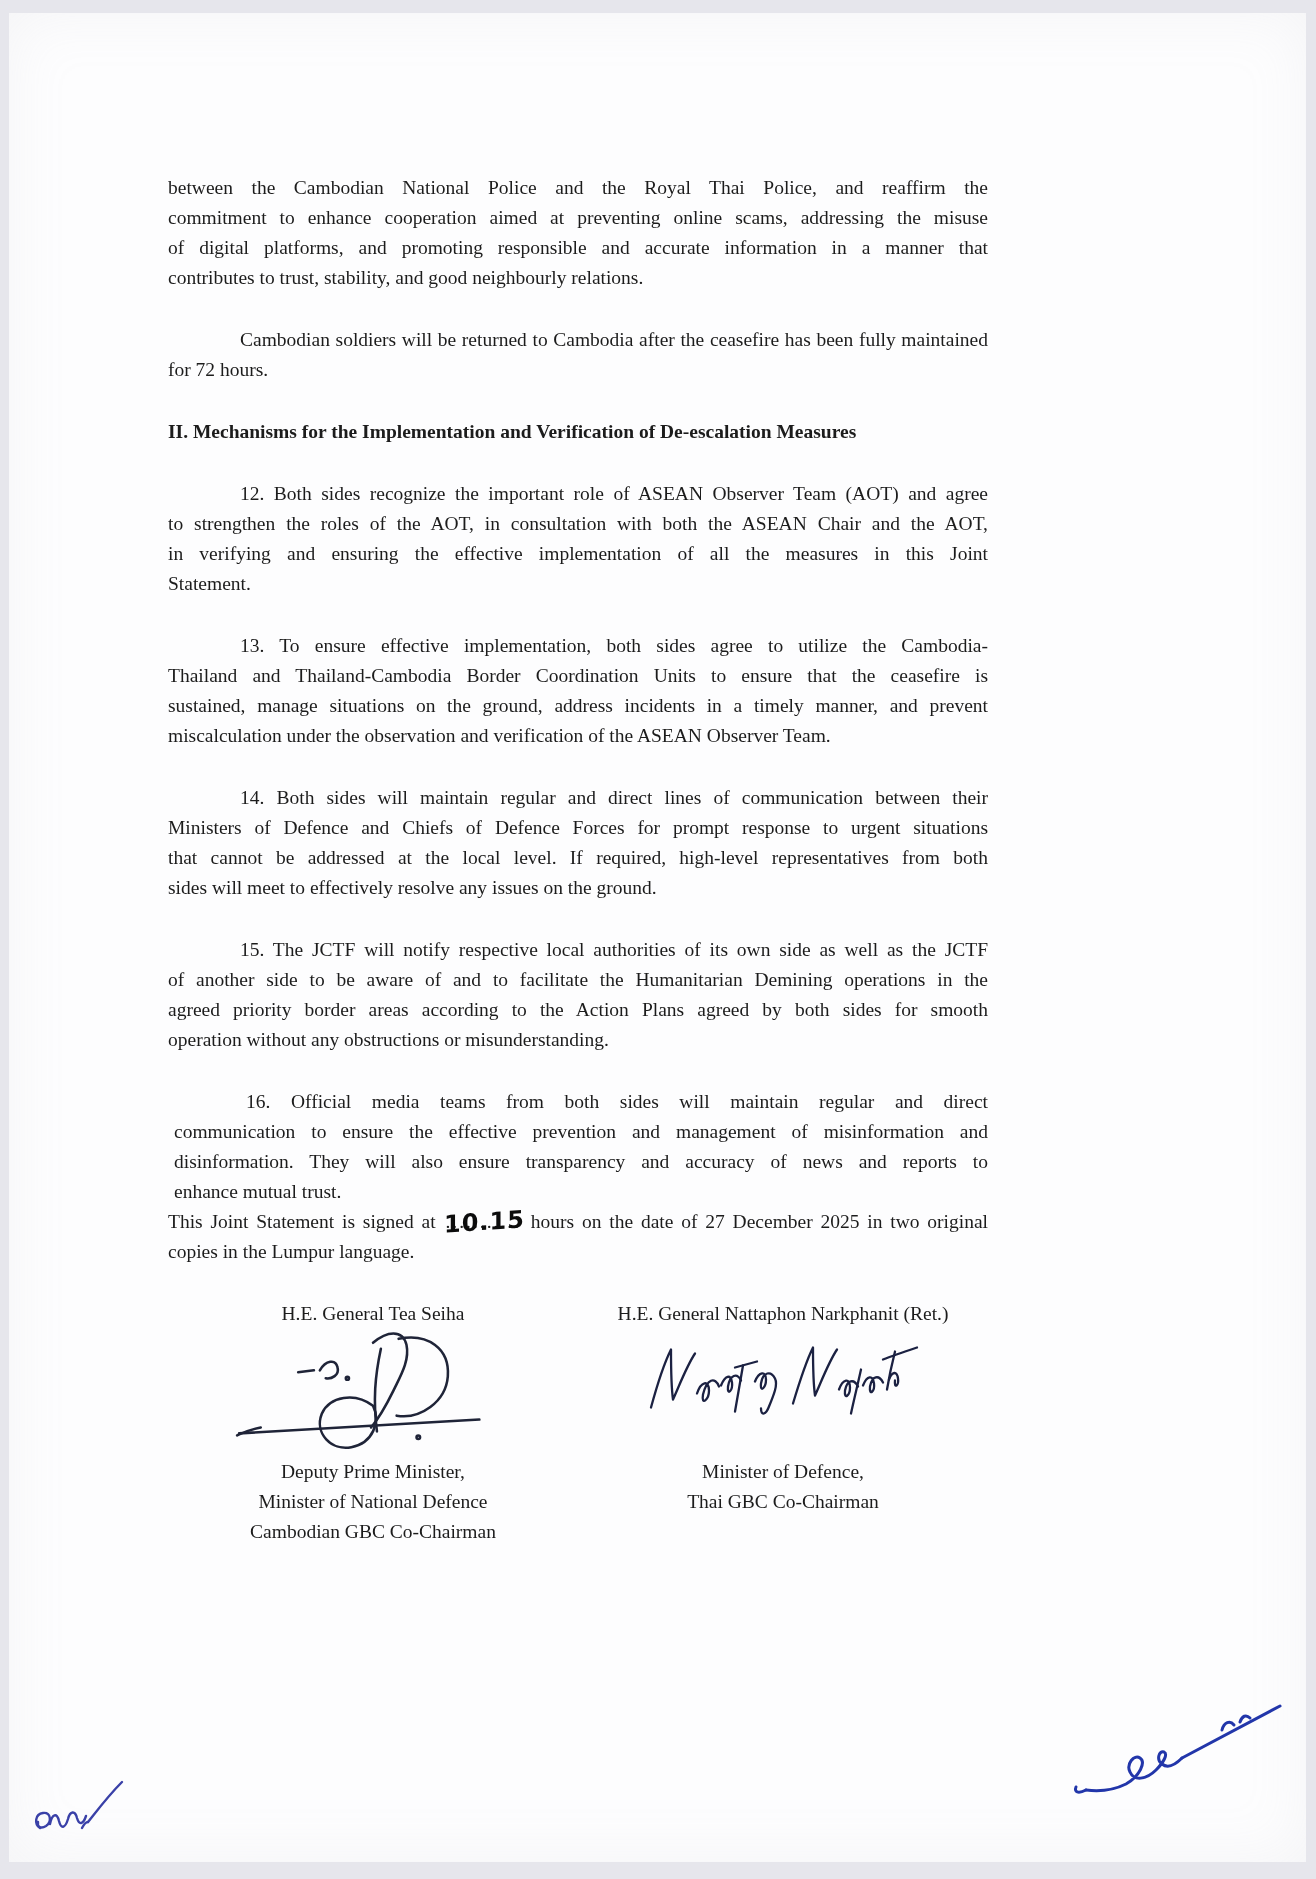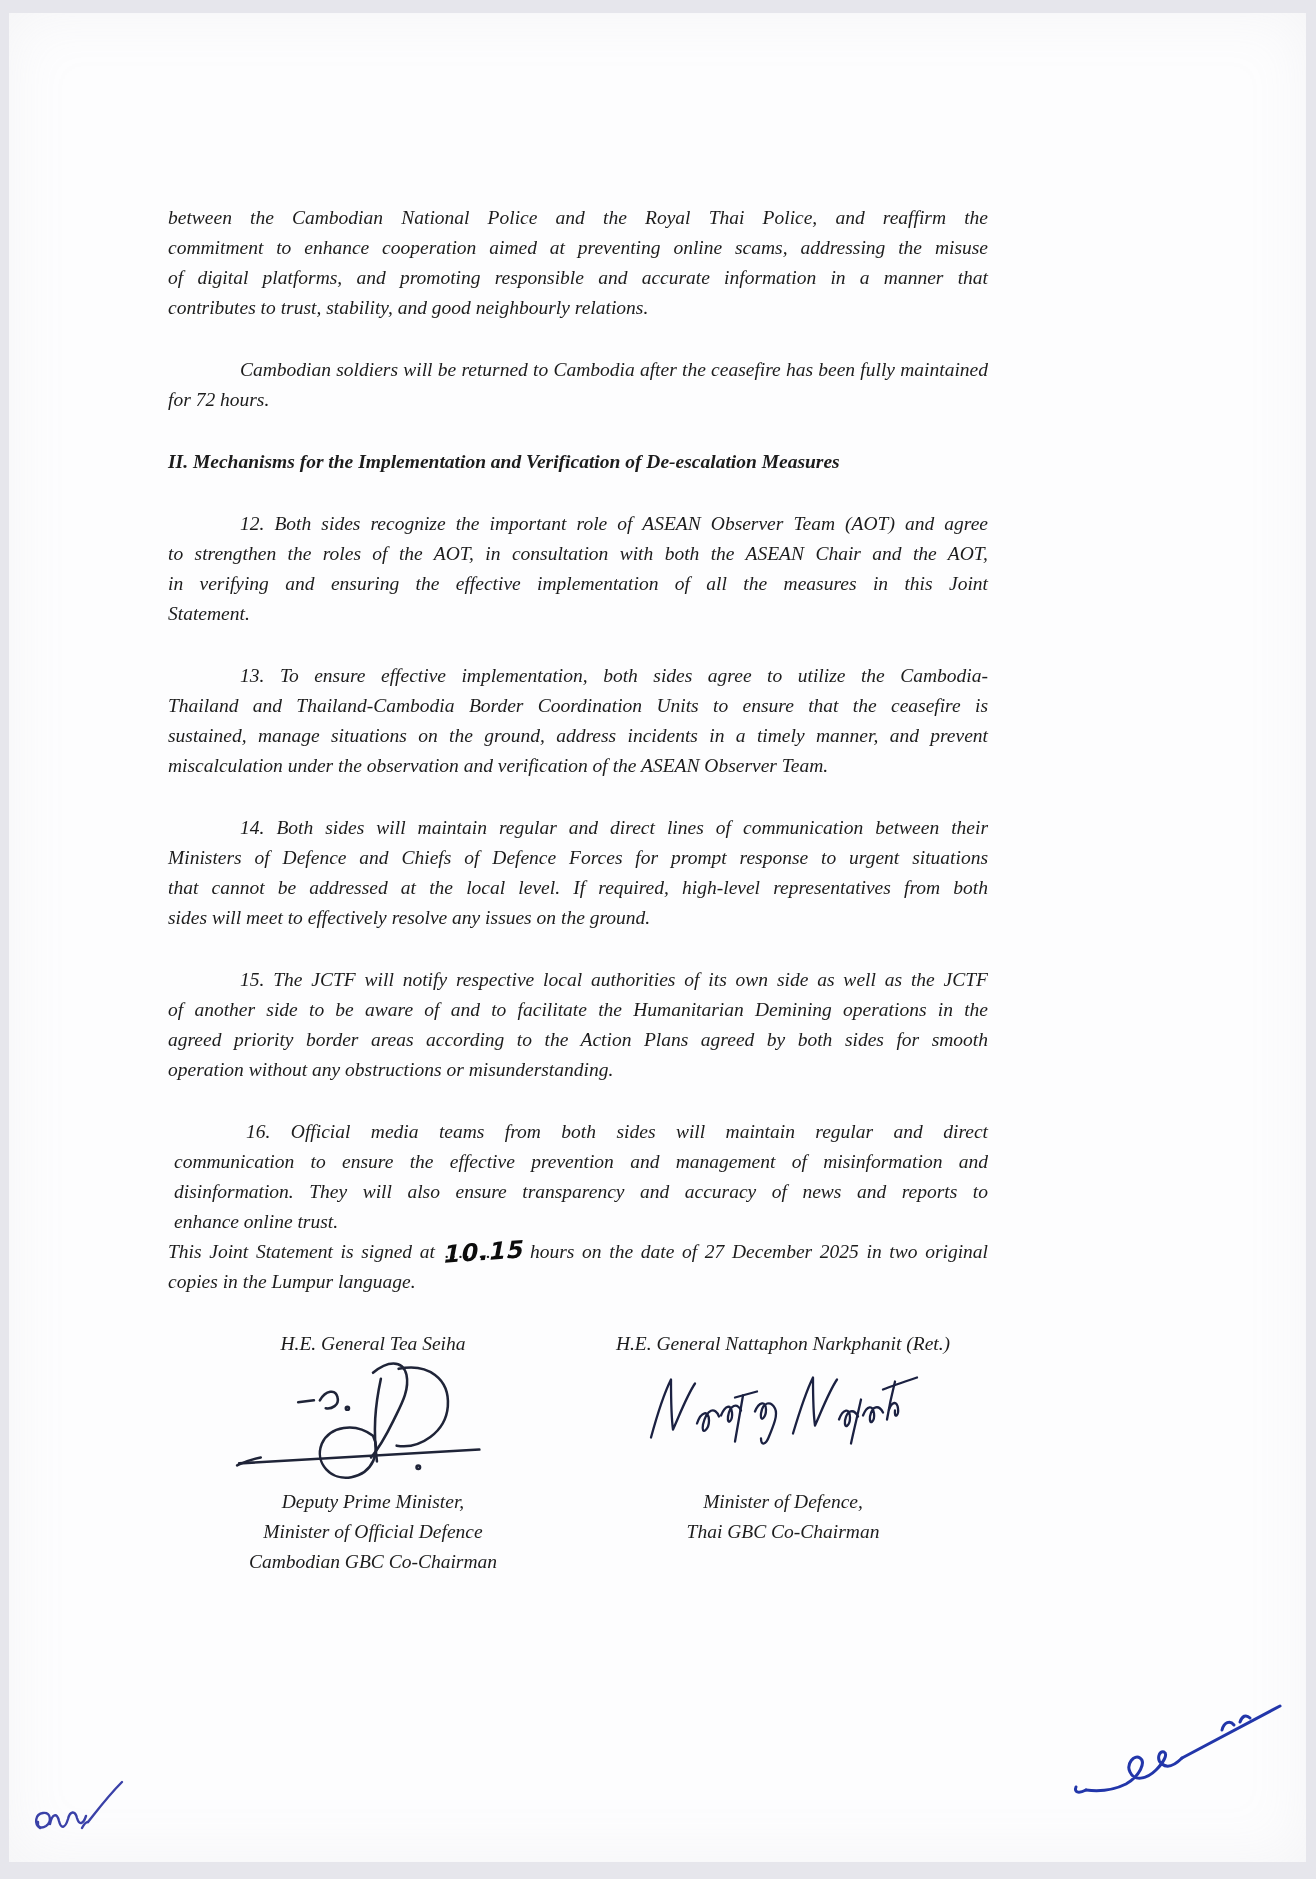--- a/index.html
+++ b/index.html
@@ -8,22 +8,22 @@
     background:#e6e6ec;
     font-family:"Liberation Serif",serif;
     overflow:hidden;
   }
   .paper{
     position:absolute;left:9px;top:13px;width:1297px;height:1849px;
     background:#fdfdfe;
     box-shadow:inset 0 0 60px rgba(180,180,190,0.12);
   }
   .content{
-    position:absolute;left:159px;top:190px;width:820px;
-    color:#1c1c1c;font-size:19.5px;line-height:30px;font-style:italic;
+    position:absolute;left:159px;top:160px;width:820px;
+    color:#1c1c1c;font-size:19.5px;line-height:30px;
   }
   .para{margin:0 0 32px 0;}
   .para:last-child{margin-bottom:0;margin-left:6px;}
   .line{text-align:justify;text-align-last:justify;}
   .line.last{text-align-last:left;}
   .para.heading{font-weight:bold;}
   .para.heading .line{text-align-last:left;}
   .para.indent .line:first-child{text-indent:72px;}
 
   
@@ -90,21 +90,21 @@
         <div class="para body indent">
           <div class="line">15. The JCTF will notify respective local authorities of its own side as well as the JCTF</div>
           <div class="line">of another side to be aware of and to facilitate the Humanitarian Demining operations in the</div>
           <div class="line">agreed priority border areas according to the Action Plans agreed by both sides for smooth</div>
           <div class="line last">operation without any obstructions or misunderstanding.</div>
         </div>
         <div class="para body indent">
           <div class="line">16. Official media teams from both sides will maintain regular and direct</div>
           <div class="line">communication to ensure the effective prevention and management of misinformation and</div>
           <div class="line">disinformation. They will also ensure transparency and accuracy of news and reports to</div>
-          <div class="line last">enhance online trust.</div>
+          <div class="line last">enhance mutual trust.</div>
         </div>
       </div>
 
     <div class="para">
       <div class="line"><span>This Joint Statement is signed at</span> <span class="fill"><span class="dots">...........</span><span class="hand">10.15</span></span> <span>hours on the date of 27 December 2025 in two original</span></div>
       <div class="line last">copies in the Lumpur language.</div>
     </div>
 
     <div class="sig-section">
 
@@ -120,21 +120,21 @@
               <path d="M176,10 c30,-6 52,10 50,38 c-2,26 -28,44 -52,40"></path>
               <path d="M158,20 c-6,28 -8,52 -4,84"></path>
               <path d="M150,78 c-18,-14 -44,-10 -52,8 c-8,20 10,38 30,34 c22,-4 30,-26 22,-42"></path>
               <path d="M14,106 c60,-4 150,-8 244,-14"></path>
               <path d="M36,100 c-10,2 -20,6 -24,8"></path>
               <circle cx="196" cy="110" r="1.8" fill="#1f2438"></circle>
             </g>
           </svg>
         </div>
         <div class="sig-title">Deputy Prime Minister,</div>
-        <div class="sig-title">Minister of Official Defence</div>
+        <div class="sig-title">Minister of National Defence</div>
         <div class="sig-title">Cambodian GBC Co-Chairman</div>
       </div>
 
       <div class="sig-col right">
         <div class="sig-name">H.E. General Nattaphon Narkphanit (Ret.)</div>
         <div class="sig-draw thai">
           <svg width="280" height="90" viewBox="0 0 280 85">
             <g stroke="#1b2142" stroke-width="2.3">
               <path d="M8,66 C14,44 20,24 28,8 C28,30 28,44 30,58 C38,40 44,24 52,12"></path>
               <path d="M54,52 c4,-12 12,-14 12,-3 c0,9 -8,16 -6,4 c4,-16 12,-18 16,-8"></path>

